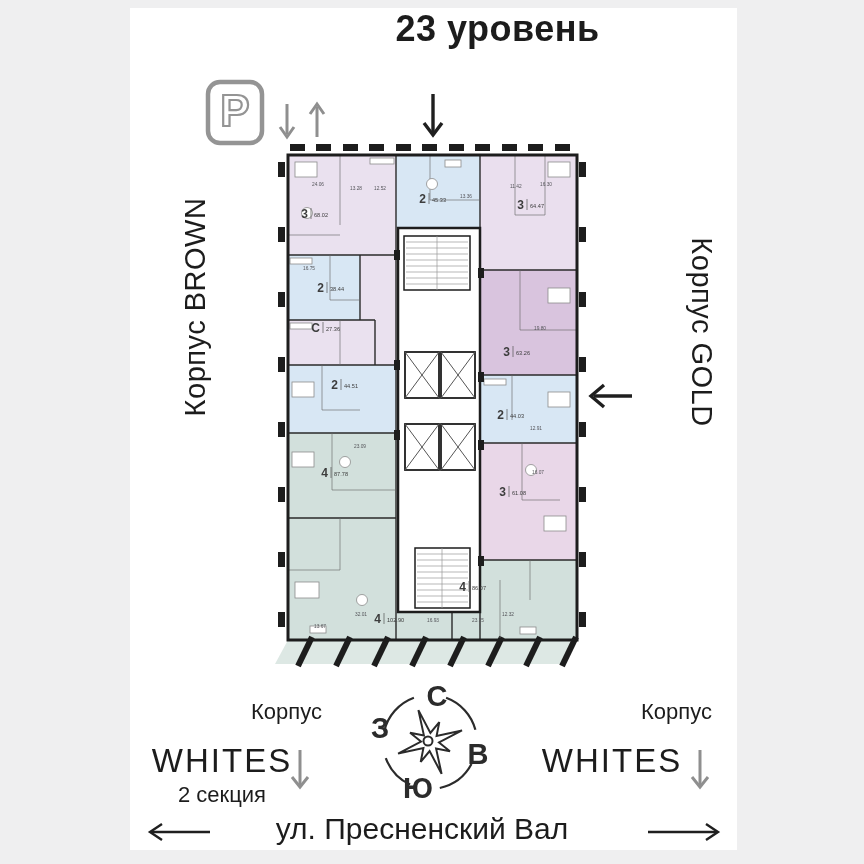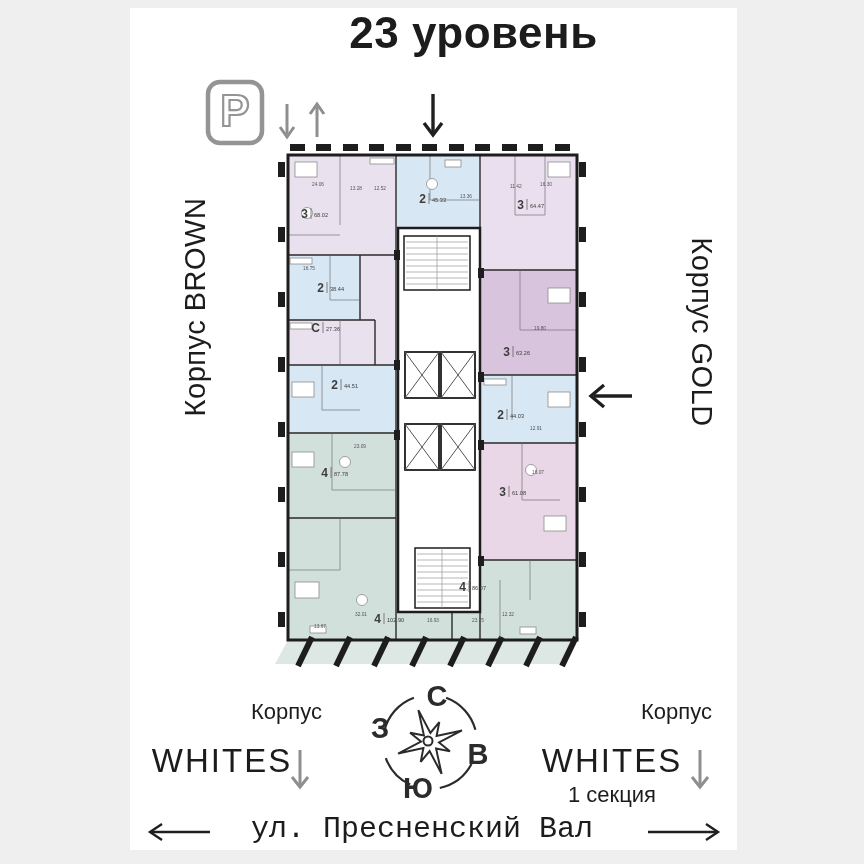--- a/index.html
+++ b/index.html
@@ -1,33 +1,33 @@
 <!DOCTYPE html>
 <html><head>
 <meta charset="utf-8">
 <style>
   html,body{margin:0;padding:0;background:#efeff0;}
   .canvas{position:relative;width:864px;height:864px;background:#efeff0;
           font-family:"Liberation Sans",sans-serif;color:#1c1c1c;overflow:hidden;}
   .paper{position:absolute;left:130px;top:8px;width:607px;height:842px;background:#ffffff;}
   .title{position:absolute;left:130px;top:8px;width:687px;text-align:center;
-         font-size:44px;font-weight:bold;letter-spacing:.5px;}
+         font-size:36px;font-weight:bold;letter-spacing:.5px;padding-left:24px;}
   .vlabel{position:absolute;width:320px;height:36px;font-size:29px;text-align:center;
           white-space:nowrap;letter-spacing:.5px;}
   .vlabel.left{left:37px;top:289px;transform:rotate(-90deg);}
   .vlabel.right{left:540px;top:314px;transform:rotate(90deg);}
   svg.overlay{position:absolute;left:0;top:0;}
   svg text{font-family:"Liberation Sans",sans-serif;}
   .sec{position:absolute;width:200px;text-align:center;line-height:1.12;}
   .sec .k{font-size:22px;text-align:right;}
   .sec .w{font-size:33px;letter-spacing:2px;margin-top:18px;}
   .sec .s{font-size:22px;margin-top:3px;}
   .sec.left{left:122px;top:700px;}
   .sec.right{left:512px;top:700px;}
-  .street{position:absolute;left:130px;top:812px;width:584px;text-align:center;font-size:30px;font-family:Liberation Mono, monospace;}
+  .street{position:absolute;left:130px;top:812px;width:584px;text-align:center;font-size:30px;}
   
   .wall{stroke:#1d1d1d;fill:none;}
   .p1{stroke:#2a2a2a;stroke-width:1.4;fill:none;}
   .part{stroke:#6a6a6a;stroke-width:.8;fill:none;opacity:.8;}
   .furn{fill:#ffffff;stroke:#8c8c8c;stroke-width:.8;}
   .hatch{stroke:#9a9a9a;stroke-width:.7;}
   .dash{fill:#1d1d1d;}
   .digit{font-size:12px;font-weight:bold;fill:#3d3d3d;}
   .area{font-size:5.6px;fill:#3d3d3d;}
   .dim{font-size:4.8px;fill:#55555a;}
@@ -341,21 +341,21 @@
     </g>
     <g>
       <path class="sarrow" d="M648,832 H716"></path>
         <path class="sarrow" d="M706,824 L718,832 L706,840"></path>
     </g>
   </svg>
 
   <div class="sec left">
     <div class="k">Корпус</div>
     <div class="w">WHITES</div>
+    <div class="s">2 секция</div>
   </div>
   <div class="sec right">
     <div class="k">Корпус</div>
     <div class="w">WHITES</div>
-    <div class="s">1 секция</div>
   </div>
 
   <div class="street">ул. Пресненский Вал</div>
 </div>
 
 </body></html>

